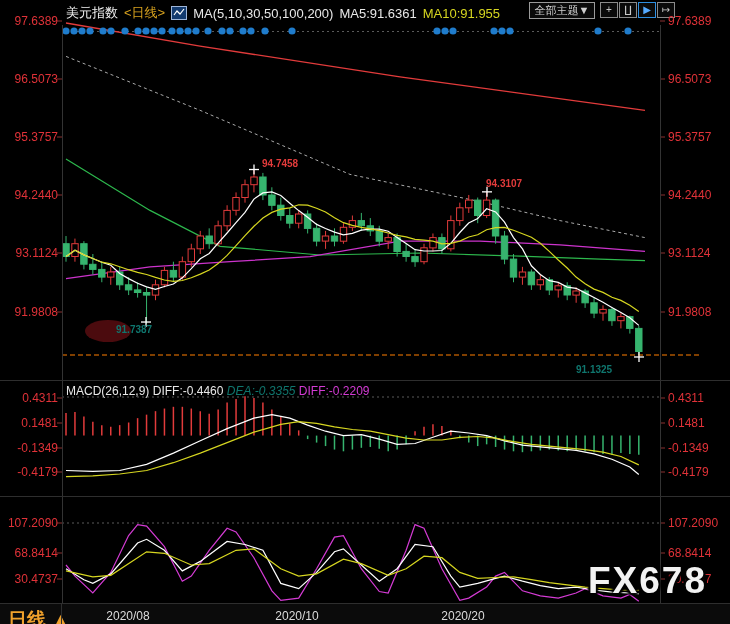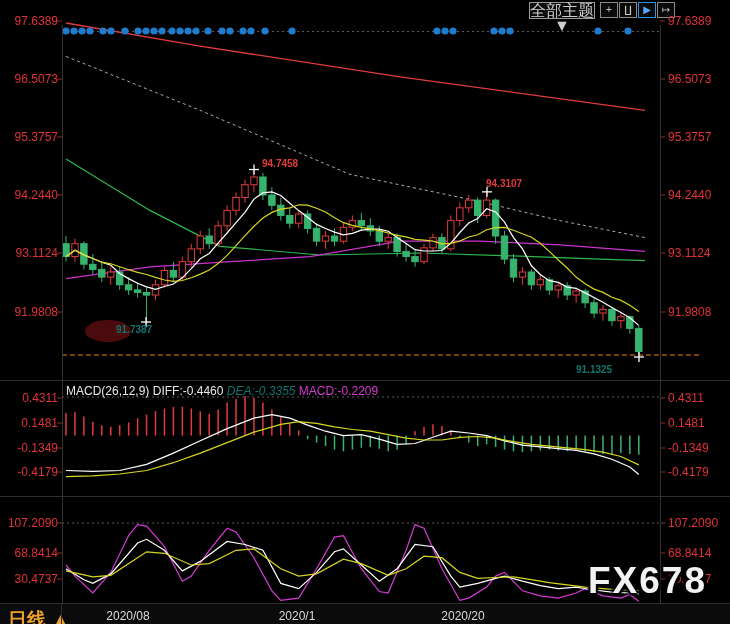--- a/index.html
+++ b/index.html
@@ -12,21 +12,21 @@
   .axl.right{left:668px;}
   .hdr{left:66px;top:4px;font-size:13px;color:#e8e8e8;white-space:nowrap;display:flex;align-items:center;gap:6px;}
   .hdr .sym{color:#f0f0f0;}
   .hdr .per{color:#d8a21e;}
   .hdr .ind{color:#e8e8e8;}
   .hdr .ma5{color:#e8e8e8;}
   .hdr .ma10{color:#d6d620;}
   .mini-icon{display:inline-block;width:14px;height:12px;background:#123a6e;border:1px solid #9fb6d8;position:relative;}
   .mini-icon svg{position:absolute;left:0;top:0;}
   .dropdown{left:529px;top:2px;width:64px;height:15px;border:1px solid #9a9a9a;color:#cfcfcf;
-            font-size:16px;line-height:15px;text-align:center;background:#0a0a0a;cursor:default;}
+            font-size:11px;line-height:15px;text-align:center;background:#0a0a0a;cursor:default;}
   .tbtn{top:2px;width:16px;height:14px;border:1px solid #8a8a8a;color:#c8c8c8;font-size:10px;
         line-height:14px;text-align:center;background:#0a0a0a;}
   .tbtn.active{border-color:#2f8fe0;color:#55aaff;}
   .pane-hdr{font-size:12px;color:#e8e8e8;white-space:nowrap;}
   .pane-hdr .yel{color:#0f766e;font-style:italic;}
   .pane-hdr .mag{color:#d43bd4;}
   .anno{position:absolute;z-index:2;font-size:10px;font-weight:bold;white-space:nowrap;}
   .anno.red{color:#e23b3b;}
   .anno.grn{color:#0f766e;}
   .divider{position:absolute;left:0;width:730px;height:1px;background:#2e2e2e;z-index:2;}
@@ -321,20 +321,32 @@
       <polyline points="66.0,565.0 75.0,576.1 92.8,593.0 110.8,572.4 128.6,535.6 137.6,524.6 146.6,526.1 164.4,546.7 182.3,581.2 191.3,576.1 209.2,550.3 227.1,528.3 236.0,532.0 253.9,557.7 271.9,590.8 280.8,600.3 298.7,598.1 316.6,568.7 334.5,537.1 343.4,535.6 361.3,568.7 379.3,591.5 388.2,593.0 406.1,550.3 415.0,524.6 424.0,528.3 441.9,568.7 459.8,600.3 468.7,598.1 486.6,587.1 495.6,576.1 504.5,572.4 522.5,590.8 540.3,595.9 558.3,598.1 576.1,593.0 585.1,588.6 603.0,595.9 620.9,598.1 629.8,594.4 638.8,601.3" fill="none" stroke="#d43bd4" stroke-width="1.2"></polyline>
       <polyline points="66.0,568.7 83.9,579.7 92.8,583.4 110.8,573.9 137.6,543.0 146.6,539.3 164.4,550.3 182.3,570.9 200.3,561.4 227.1,541.5 245.0,544.5 262.9,550.3 280.8,583.4 298.7,588.6 316.6,572.4 334.5,551.8 343.4,548.9 361.3,565.0 379.3,581.2 397.1,568.7 415.0,544.5 432.9,546.7 450.8,576.1 459.8,587.1 477.7,583.4 495.6,578.3 504.5,576.1 522.5,581.2 540.3,585.6 558.3,588.6 576.1,587.1 594.0,590.0 611.9,592.2 629.8,593.0 638.8,593.9" fill="none" stroke="#fff" stroke-width="1.2"></polyline>
       <polyline points="66.0,570.9 92.8,576.8 110.8,575.3 146.6,551.8 164.4,553.3 191.3,565.0 209.2,563.6 236.0,550.3 253.9,548.9 280.8,568.7 298.7,576.1 316.6,573.9 343.4,559.2 361.3,563.6 388.2,575.3 406.1,568.7 424.0,556.2 441.9,557.7 459.8,572.4 477.7,578.3 495.6,577.5 513.5,576.8 531.4,579.7 549.3,582.7 567.2,584.9 585.1,587.1 603.0,588.6 620.9,590.0 638.8,590.3" fill="none" stroke="#d6d620" stroke-width="1.2"></polyline>
     </svg>
 
   <div class="vborder" style="left:62px"></div>
   <div class="vborder" style="left:660px"></div>
   <div class="divider" style="top:380px"></div>
   <div class="divider" style="top:496px"></div>
 
+  <div class="ov hdr">
+    <span class="sym">美元指数</span>
+      <span class="per">&lt;日线&gt;</span>
+    <span class="mini-icon">
+        <svg width="14" height="12">
+          <polyline points="2,8 5,4 8,7 12,2" fill="none" stroke="#fff" stroke-width="1.2"></polyline>
+        </svg>
+      </span>
+    <span class="ind">MA(5,10,30,50,100,200)</span>
+    <span class="ma5">MA5:91.6361</span>
+    <span class="ma10">MA10:91.955</span>
+  </div>
   <div class="ov dropdown">全部主题▼</div>
   <div class="ov tbtn" style="left:600px">+</div>
   <div class="ov tbtn" style="left:619px">∐</div>
   <div class="ov tbtn active" style="left:638px">▶</div>
   <div class="ov tbtn" style="left:657px">↦</div>
 
   <div class="axl left" style="top:15px">97.6389</div>
   <div class="axl left" style="top:73px">96.5073</div>
   <div class="axl left" style="top:131px">95.3757</div>
   <div class="axl left" style="top:189px">94.2440</div>
@@ -344,21 +356,21 @@
   <div class="axl right" style="top:73px">96.5073</div>
   <div class="axl right" style="top:131px">95.3757</div>
   <div class="axl right" style="top:189px">94.2440</div>
   <div class="axl right" style="top:247px">93.1124</div>
   <div class="axl right" style="top:306px">91.9808</div>
 
   <div class="ov pane-hdr" style="left:66px;top:384px">
     <span>MACD(26,12,9)</span>
     <span>DIFF:-0.4460</span>
     <span class="yel">DEA:-0.3355</span>
-    <span class="mag">MACD:-0.2209</span>
+    <span class="mag">DIFF:-0.2209</span>
   </div>
   <div class="axl left" style="top:392px">0.4311</div>
   <div class="axl left" style="top:417px">0.1481</div>
   <div class="axl left" style="top:442px">-0.1349</div>
   <div class="axl left" style="top:466px">-0.4179</div>
   <div class="axl right" style="top:392px">0.4311</div>
   <div class="axl right" style="top:417px">0.1481</div>
   <div class="axl right" style="top:442px">-0.1349</div>
   <div class="axl right" style="top:466px">-0.4179</div>
 
@@ -371,18 +383,18 @@
 
   <div class="anno red" style="left:262px;top:158px">94.7458</div>
   <div class="anno red" style="left:486px;top:178px">94.3107</div>
   <div class="anno grn" style="left:116px;top:324px">91.7387</div>
   <div class="anno grn" style="left:576px;top:364px">91.1325</div>
 
   <div id="bottom-bar">
     <div id="period-tab">日线 ▲</div>
     <div class="bsep"></div>
     <div class="date-lbl" style="left:128px">2020/08</div>
-    <div class="date-lbl" style="left:297px">2020/1</div>
+    <div class="date-lbl" style="left:297px">2020/10</div>
     <div class="date-lbl" style="left:463px">2020/20</div>
   </div>
 
   <div id="watermark">FX678</div>
 </div>
 
 </body></html>

